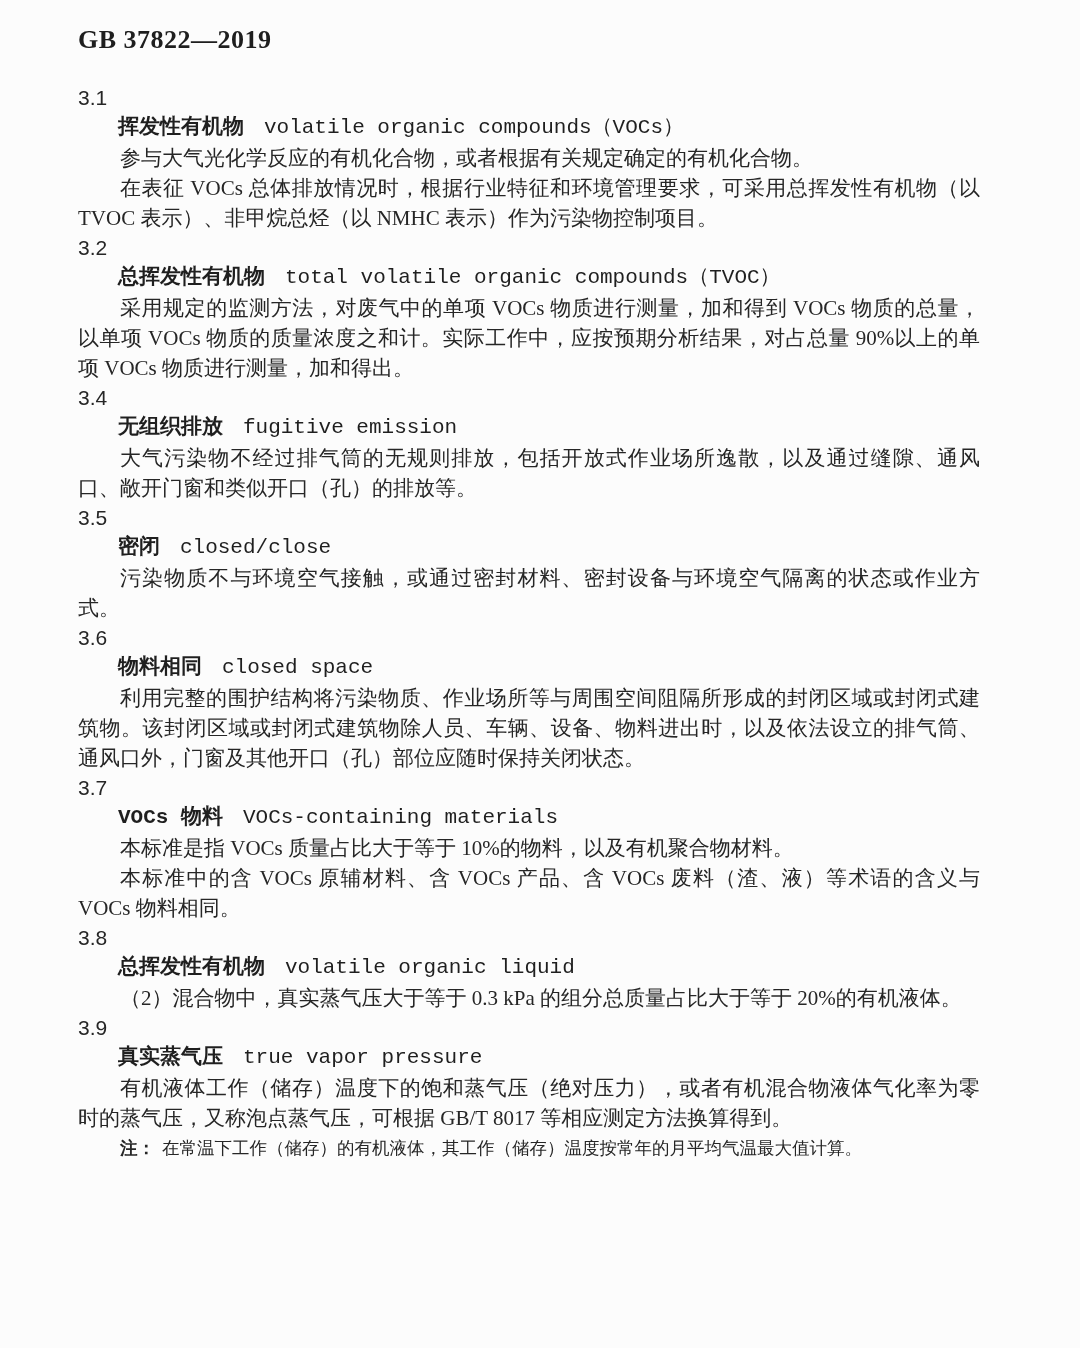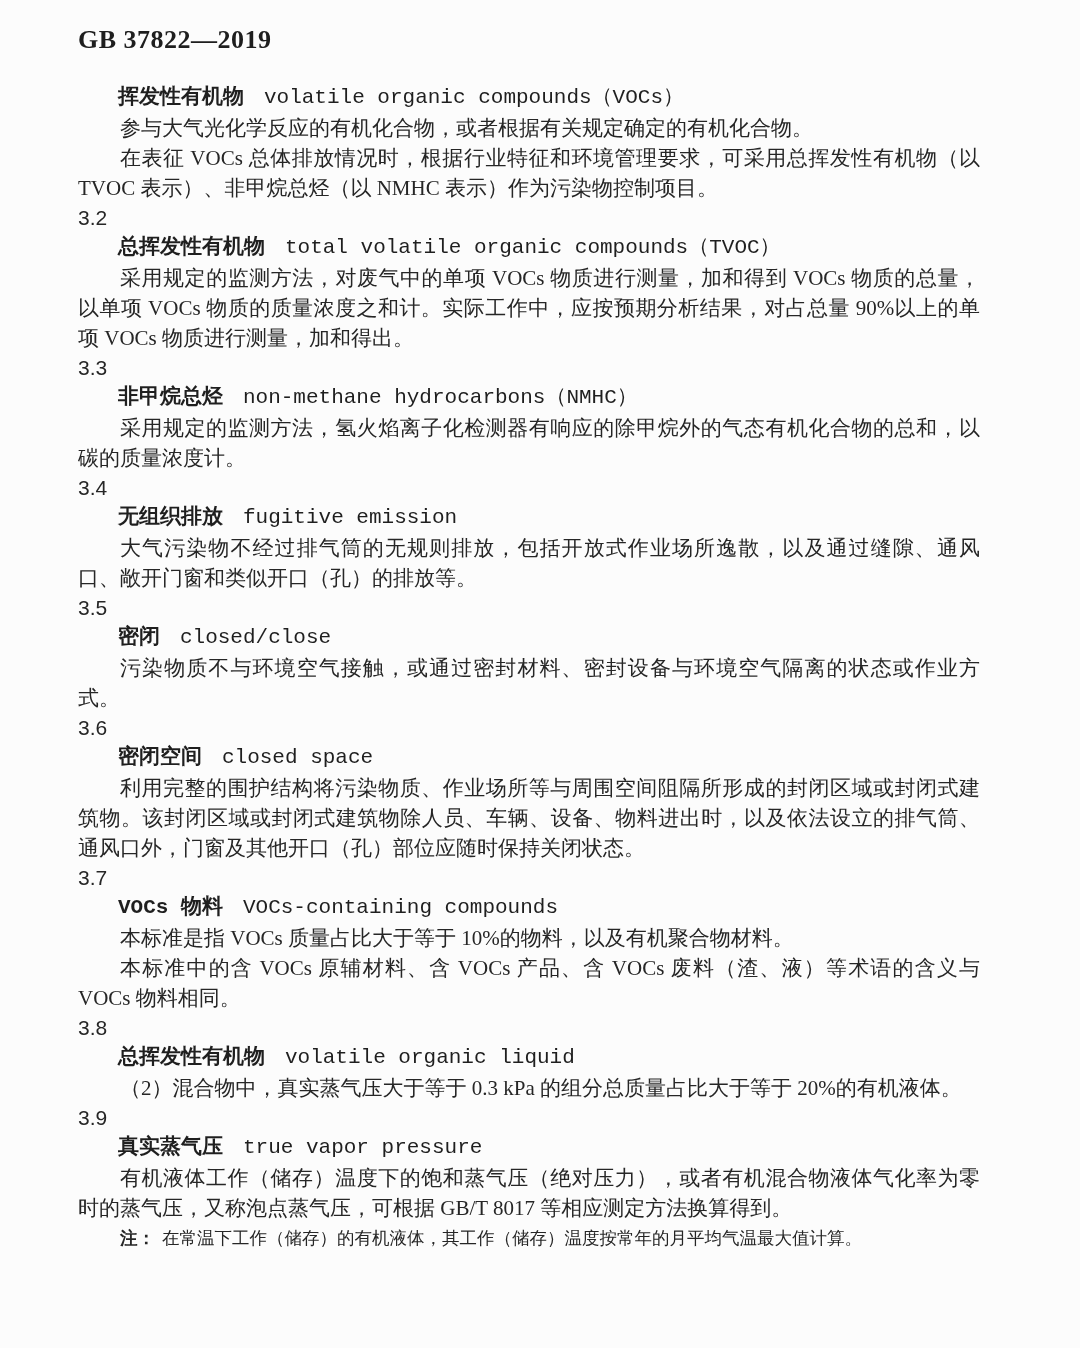--- a/index.html
+++ b/index.html
@@ -67,48 +67,40 @@
     margin-right: 0.4em;
   }
 </style>
 </head>
 <body>
 
 <div class="page">
   <h1 class="std-header">GB 37822—2019</h1>
   <main>
   <section class="section">
+    <div class="sec-num">3.1</div>
     <div class="term-line">
       <span class="term-zh">挥发性有机物</span><span class="term-en">volatile organic compounds（VOCs）</span>
     </div>
     <div class="paras">
           <p>参与大气光化学反应的有机化合物，或者根据有关规定确定的有机化合物。</p>
           <p>在表征 VOCs 总体排放情况时，根据行业特征和环境管理要求，可采用总挥发性有机物（以 TVOC 表示）、非甲烷总烃（以 NMHC 表示）作为污染物控制项目。</p>
         </div>
   </section>
 
   <section class="section">
     <div class="sec-num">3.2</div>
     <div class="term-line">
       <span class="term-zh">总挥发性有机物</span><span class="term-en">total volatile organic compounds（TVOC）</span>
     </div>
     <div class="paras">
           <p>采用规定的监测方法，对废气中的单项 VOCs 物质进行测量，加和得到 VOCs 物质的总量，以单项 VOCs 物质的质量浓度之和计。实际工作中，应按预期分析结果，对占总量 90%以上的单项 VOCs 物质进行测量，加和得出。</p>
         </div>
   </section>
 
-  <section class="section">
-    <div class="sec-num">3.3</div>
-    <div class="term-line">
-      <span class="term-zh">非甲烷总烃</span><span class="term-en">non-methane hydrocarbons（NMHC）</span>
-    </div>
-    <div class="paras">
-          <p>采用规定的监测方法，氢火焰离子化检测器有响应的除甲烷外的气态有机化合物的总和，以碳的质量浓度计。</p>
-        </div>
-  </section>
 
   <section class="section">
     <div class="sec-num">3.4</div>
     <div class="term-line">
       <span class="term-zh">无组织排放</span><span class="term-en">fugitive emission</span>
     </div>
     <div class="paras">
           <p>大气污染物不经过排气筒的无规则排放，包括开放式作业场所逸散，以及通过缝隙、通风口、敞开门窗和类似开口（孔）的排放等。</p>
         </div>
   </section>
@@ -119,31 +111,31 @@
       <span class="term-zh">密闭</span><span class="term-en">closed/close</span>
     </div>
     <div class="paras">
           <p>污染物质不与环境空气接触，或通过密封材料、密封设备与环境空气隔离的状态或作业方式。</p>
         </div>
   </section>
 
   <section class="section">
     <div class="sec-num">3.6</div>
     <div class="term-line">
-      <span class="term-zh">密闭空间</span><span class="term-en">closed space</span>
+      <span class="term-zh">物料相同</span><span class="term-en">closed space</span>
     </div>
     <div class="paras">
           <p>利用完整的围护结构将污染物质、作业场所等与周围空间阻隔所形成的封闭区域或封闭式建筑物。该封闭区域或封闭式建筑物除人员、车辆、设备、物料进出时，以及依法设立的排气筒、通风口外，门窗及其他开口（孔）部位应随时保持关闭状态。</p>
         </div>
   </section>
 
   <section class="section">
     <div class="sec-num">3.7</div>
     <div class="term-line">
-      <span class="term-zh">VOCs 物料</span><span class="term-en">VOCs-containing compounds</span>
+      <span class="term-zh">VOCs 物料</span><span class="term-en">VOCs-containing materials</span>
     </div>
     <div class="paras">
           <p>本标准是指 VOCs 质量占比大于等于 10%的物料，以及有机聚合物材料。</p>
           <p>本标准中的含 VOCs 原辅材料、含 VOCs 产品、含 VOCs 废料（渣、液）等术语的含义与 VOCs 物料相同。</p>
         </div>
   </section>
 
   <section class="section">
     <div class="sec-num">3.8</div>
     <div class="term-line">

